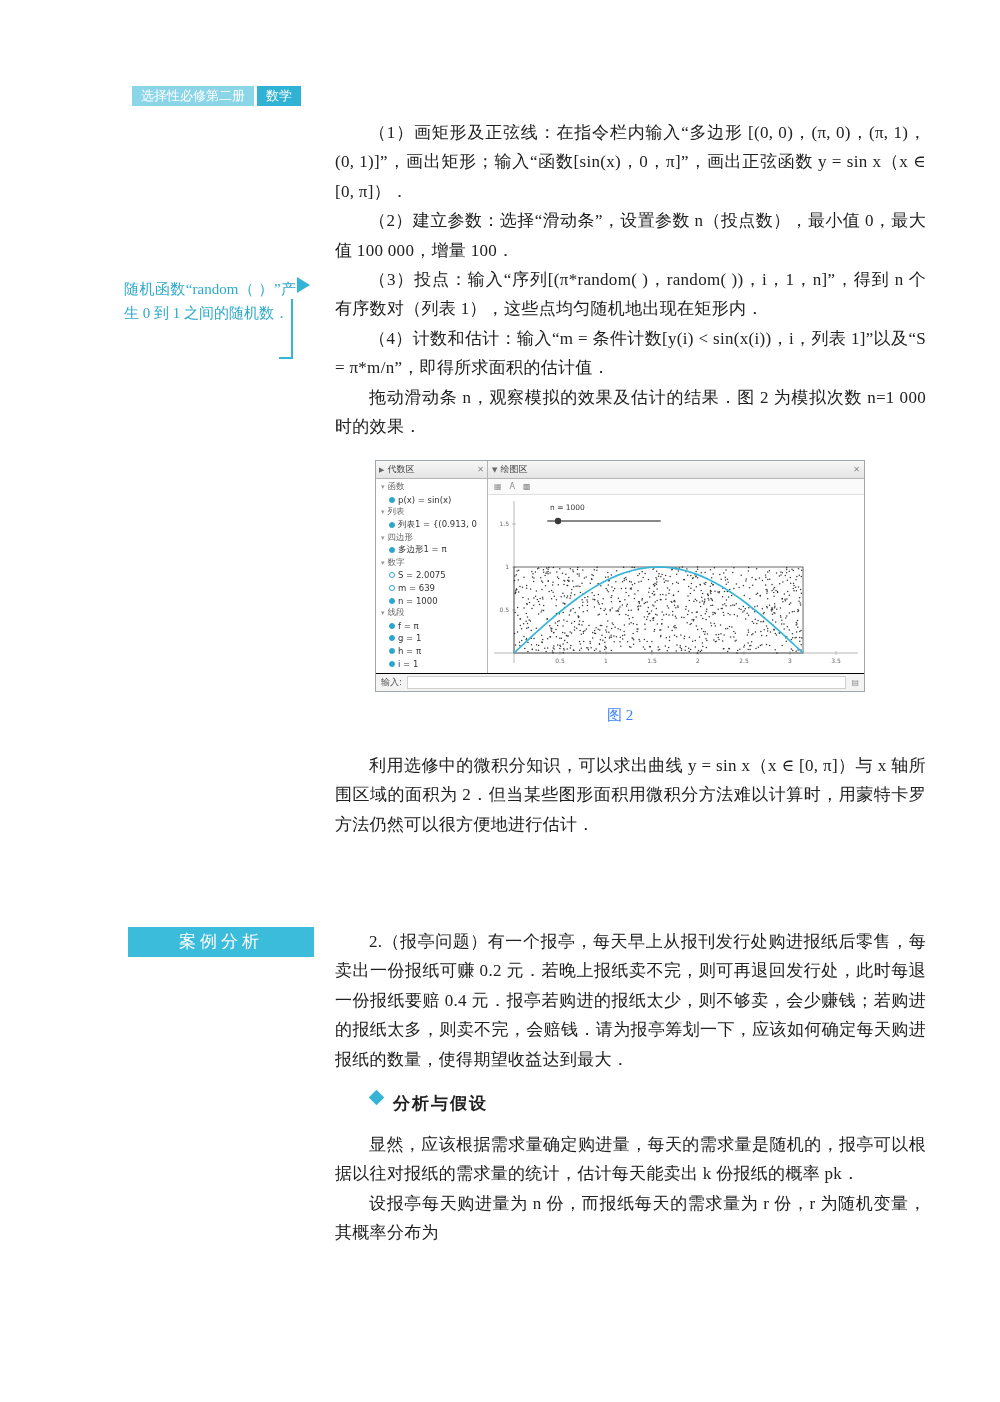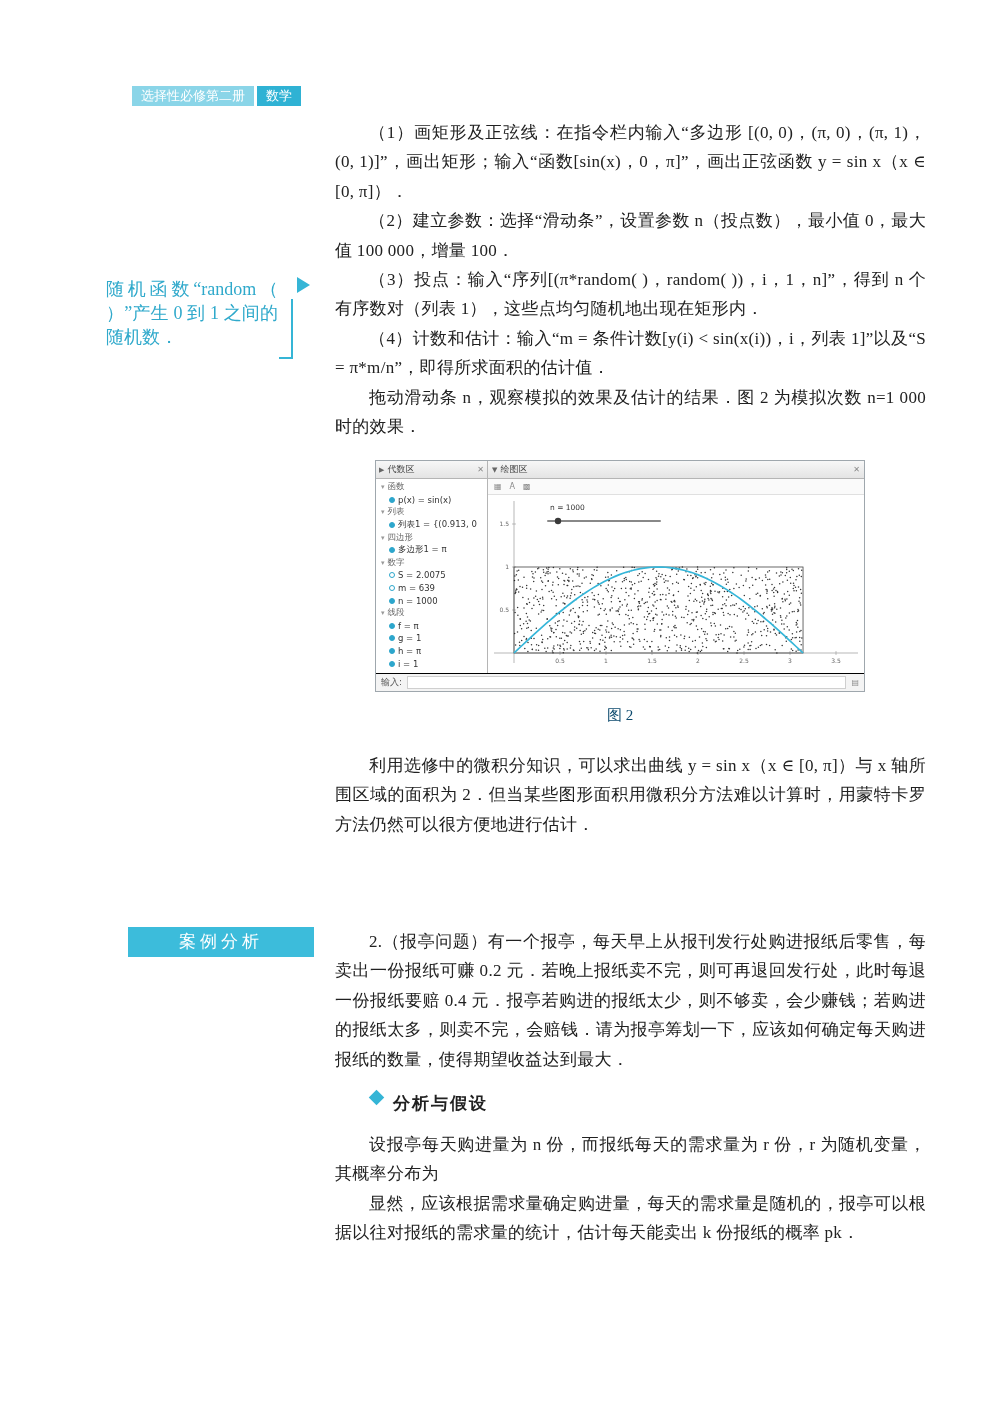--- a/index.html
+++ b/index.html
@@ -7,22 +7,22 @@
         font-family:"Liberation Serif","DejaVu Serif",serif;color:#212121;margin-left:20px;}
 
   
   .hdr{position:absolute;left:112px;top:86px;display:flex;gap:3px;
        font-family:"Liberation Sans","DejaVu Sans",sans-serif;font-size:13px;}
   .badge{color:#fff;padding:2px 9px;line-height:16px;}
   .badge.light{background:#8ad5e8;}
   .badge.dark{background:#2fb2d4;}
 
   
-  .margin-note{position:absolute;left:86px;top:277px;width:172px;
-       color:#2fa9cb;font-size:18px;line-height:24px;text-align:justify;}
+  .margin-note{position:absolute;left:104px;top:277px;width:172px;
+       color:#2fa9cb;font-size:15px;line-height:24px;text-align:justify;}
   .note-triangle{position:absolute;left:277px;top:277px;width:0;height:0;
        border-left:13px solid #35b5d6;border-top:8px solid transparent;border-bottom:8px solid transparent;}
   .note-line{position:absolute;left:259px;top:299px;width:12px;height:58px;
        border-right:2px solid #35b5d6;border-bottom:2px solid #35b5d6;}
 
   
   .col{position:absolute;left:315px;width:591px;font-size:17px;line-height:29.4px;letter-spacing:.3px;}
   .col p{margin:0;text-indent:2em;text-align:justify;}
   .block-a{top:118px;}
   .block-b{top:751px;}
@@ -34,21 +34,21 @@
        color:#fff;font-size:17px;letter-spacing:4px;text-align:center;line-height:30px;
        font-family:"Liberation Sans","DejaVu Sans",sans-serif;}
 
   
   .subsection{position:absolute;left:351px;top:1092px;display:flex;align-items:flex-start;gap:11px;}
   .diamond{width:11px;height:11px;background:#35b5d6;transform:rotate(45deg);}
   .subsection .lbl{font-size:17px;font-weight:bold;letter-spacing:2px;}
 
   
   .figure{position:absolute;left:355px;top:460px;width:490px;}
-  .fig-caption{margin-top:14px;text-align:center;color:#0c4a6e;font-size:15px;}
+  .fig-caption{margin-top:14px;text-align:center;color:#3b82f6;font-size:15px;}
 
   
   .gg-window{width:490px;height:232px;border:1px solid #9fa7ad;background:#fff;box-sizing:border-box;
        font-family:"DejaVu Sans","Liberation Sans",sans-serif;display:flex;flex-direction:column;}
   .gg-titlebar{height:17px;background:linear-gradient(#f7f7f7,#e4e4e4);border-bottom:1px solid #b5b5b5;
        display:flex;font-size:9px;color:#444;flex:0 0 auto;}
   .gg-tl{width:112px;border-right:1px solid #b5b5b5;display:flex;align-items:center;gap:3px;padding:0 3px;box-sizing:border-box;}
   .gg-tr{flex:1;display:flex;align-items:center;gap:3px;padding:0 4px;}
   .gg-arrow{font-size:7px;color:#666;}
   .gg-close{margin-left:auto;color:#888;font-size:8px;cursor:default;}
@@ -1229,20 +1229,20 @@
   <div class="col block-c">
     <p>2.（报亭问题）有一个报亭，每天早上从报刊发行处购进报纸后零售，每卖出一份报纸可赚 0.2 元．若晚上报纸卖不完，则可再退回发行处，此时每退一份报纸要赔 0.4 元．报亭若购进的报纸太少，则不够卖，会少赚钱；若购进的报纸太多，则卖不完，会赔钱．请为报亭筹划一下，应该如何确定每天购进报纸的数量，使得期望收益达到最大．</p>
   </div>
 
   <div class="subsection">
     <span class="diamond"></span>
     <span class="lbl">分析与假设</span>
   </div>
 
   <div class="col block-d">
+    <p>显然，应该根据需求量确定购进量，每天的需求量是随机的，报亭可以根据以往对报纸的需求量的统计，估计每天能卖出 k 份报纸的概率 pk．</p>
     <p>设报亭每天购进量为 n 份，而报纸每天的需求量为 r 份，r 为随机变量，其概率分布为</p>
-    <p>显然，应该根据需求量确定购进量，每天的需求量是随机的，报亭可以根据以往对报纸的需求量的统计，估计每天能卖出 k 份报纸的概率 pk．</p>
   </div>
 
   <div class="footer-line"></div>
   <div class="page-badge">174</div>
 
 </div>
 
 </body></html>

